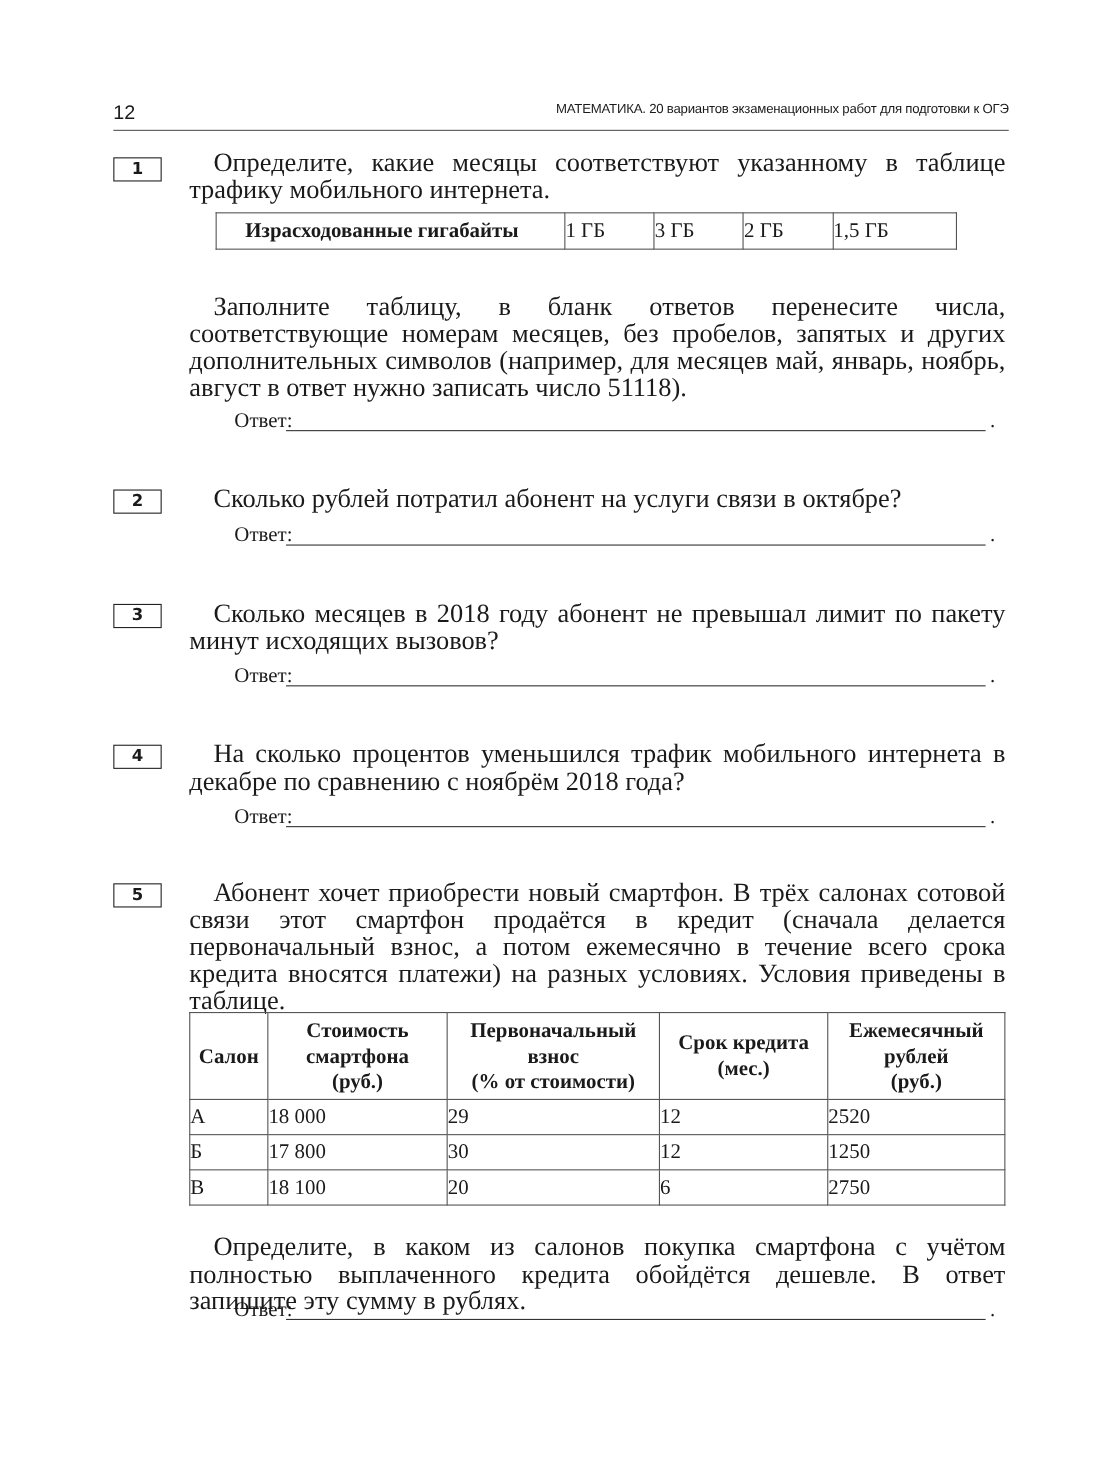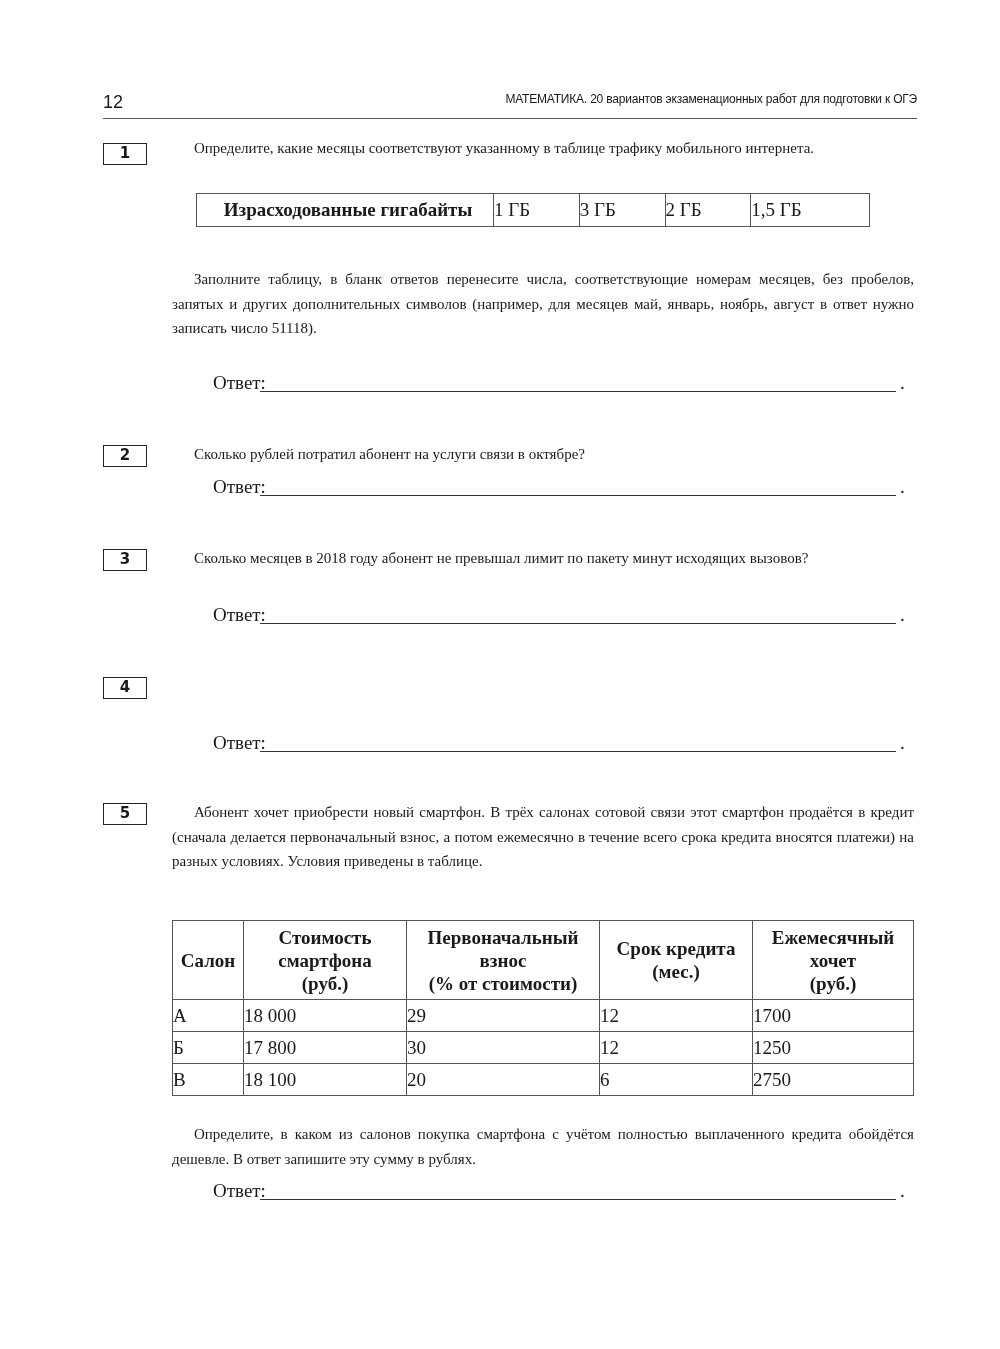--- a/index.html
+++ b/index.html
@@ -5,35 +5,35 @@
   html, body { margin: 0; padding: 0; background: #ffffff; }
   body { width: 1000px; height: 1349px; position: relative; overflow: hidden; color: #1a1a1a; }
   .page { position: absolute; left: 0; top: 0; width: 1000px; height: 1349px; }
 
   .header { position: absolute; left: 103px; top: 90px; width: 814px; height: 28px; border-bottom: 1.5px solid #555; }
   .header .pnum { position: absolute; left: 0; top: 2px; font-size: 18px; font-family: "Liberation Sans", sans-serif; }
   .header .title { position: absolute; right: 0; top: 2px; font-size: 12px; font-family: "Liberation Sans", sans-serif; letter-spacing: -0.2px; }
 
   .task-box { position: absolute; left: 103px; width: 44px; height: 22px; border: 1.6px solid #222; box-sizing: border-box; text-align: center; font-family: "DejaVu Sans", sans-serif; font-weight: bold; font-size: 15px; line-height: 19px; }
 
-  .para { position: absolute; font-family: "Liberation Serif", serif; font-size: 15px; line-height: 24.5px; text-align: justify; }
+  .para { position: absolute; font-family: "Liberation Serif", serif; font-size: 24px; line-height: 24.5px; text-align: justify; }
   .para .indent { display: inline-block; width: 22px; }
   .bold { font-weight: normal; }
 
   .answer { position: absolute; left: 196px; font-family: "Liberation Serif", serif; font-size: 19px; height: 24px; width: 715px; }
   .answer .lbl { position: absolute; left: 17px; top: 0; }
   .answer .line { position: absolute; left: 64px; top: 19px; width: 636px; border-bottom: 1px solid #333; }
   .answer .dot { position: absolute; left: 704px; top: 0; }
 
   table { border-collapse: collapse; font-family: "Liberation Serif", serif; font-size: 19px; position: absolute; }
   td, th { border: 1px solid #555; padding: 0; }
 
   .t1 { left: 196px; top: 193px; width: 674px; }
   .t1 td { height: 32px; }
-  .t1 td.hdr { text-align: center; padding-left: 6px; font-weight: bold; width: 290px; }
+  .t1 td.hdr { text-align: left; padding-left: 26px; font-weight: bold; width: 290px; }
 
   .t2 { left: 172px; top: 920px; width: 742px; }
   .t2 th { font-weight: bold; height: 78px; line-height: 23px; }
   .t2 td { height: 31px; }
 </style>
 </head>
 <body>
 
 <div class="page">
 
@@ -75,44 +75,45 @@
 
   <div class="task-box" style="top:549px;">3</div>
   <div class="para" style="left:172px; top:546px; width:742px;"><span class="indent"></span><span>Сколько месяцев в 2018 году абонент </span><span class="bold">не</span><span> превышал лимит по пакету минут исходящих вызовов?</span></div>
   <div class="answer" style="top:604px;">
     <span class="lbl">Ответ:</span>
     <span class="line"></span>
     <span class="dot">.</span>
   </div>
 
   <div class="task-box" style="top:677px;">4</div>
+  <div class="para" style="left:172px; top:674px; width:742px;"><span class="indent"></span><span>На сколько процентов уменьшился трафик мобильного интернета в декабре по сравнению с ноябрём 2018 года?</span></div>
   <div class="answer" style="top:732px;">
     <span class="lbl">Ответ:</span>
     <span class="line"></span>
     <span class="dot">.</span>
   </div>
 
   <div class="task-box" style="top:803px;">5</div>
   <div class="para" style="left:172px; top:800px; width:742px;"><span class="indent"></span><span>Абонент хочет приобрести новый смартфон. В трёх салонах сотовой связи этот смартфон продаётся в кредит (сначала делается первоначальный взнос, а потом ежемесячно в течение всего срока кредита вносятся платежи) на разных условиях. Условия приведены в таблице.</span></div>
 
   <table class="t2">
     <tbody>
         <tr>
       <th style="width:70px;"><span>Салон</span></th>
       <th style="width:162px;"><span>Стоимость</span><br><span>смартфона</span><br><span>(руб.)</span></th>
       <th style="width:192px;"><span>Первоначальный</span><br><span>взнос</span><br><span>(% от стоимости)</span></th>
       <th style="width:152px;"><span>Срок кредита</span><br><span>(мес.)</span></th>
-      <th><span>Ежемесячный</span><br><span>хочет</span><br><span>(руб.)</span></th>
+      <th><span>Ежемесячный</span><br><span>рублей</span><br><span>(руб.)</span></th>
     </tr>
     <tr>
       <td>А</td>
       <td>18 000</td>
       <td>29</td>
       <td>12</td>
-      <td>1700</td>
+      <td>2520</td>
     </tr>
     <tr>
       <td>Б</td>
       <td>17 800</td>
       <td>30</td>
       <td>12</td>
       <td>1250</td>
     </tr>
     <tr>
       <td>В</td>

